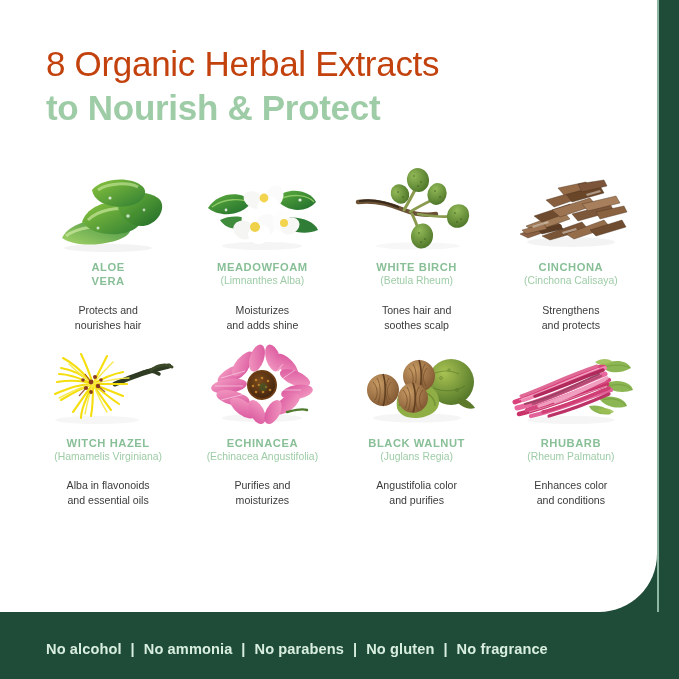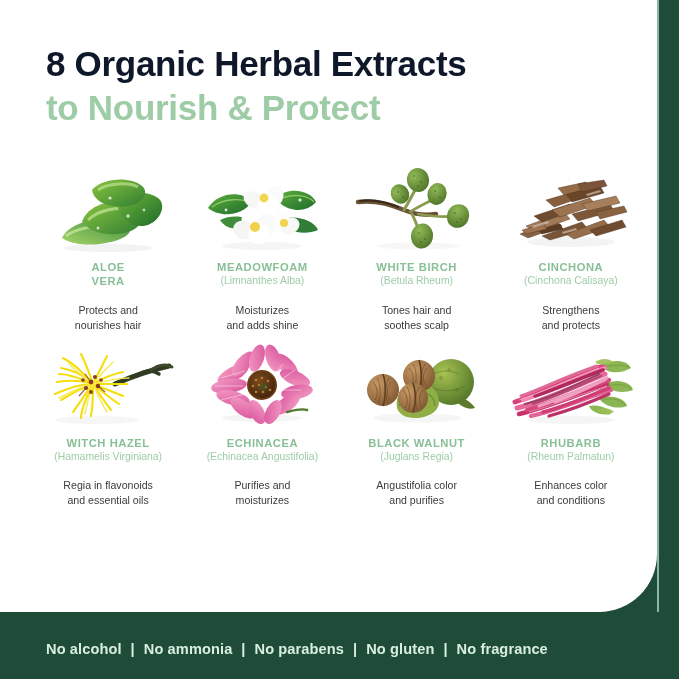--- a/index.html
+++ b/index.html
@@ -25,21 +25,21 @@
   .white-top-right{
     position:absolute; left:657px; top:0; width:2px; height:612px;
     background:#8fb5a3; z-index:2;
   }
 
   .content{ position:relative; z-index:3; width:679px; height:679px; }
 
   
   .header{ padding:44px 0 0 46px; }
   .title-main{
-    font-size:35px; font-weight:700; color:#0f172a;
+    font-size:35px; font-weight:400; color:#c2410c;
     letter-spacing:-0.3px; line-height:1.14;
   }
   .title-sub{
     font-size:35px; font-weight:700; color:#9ecca6;
     letter-spacing:-0.3px; line-height:1.14; margin-top:4px;
   }
 
   
   .grid{
     margin-top:36px; padding:0 34px;
@@ -311,21 +311,21 @@
           <g stroke="#8a3b1e" stroke-width="1.2" fill="none" opacity=".8">
             <path d="M50 42 L44 34"></path>
               <path d="M57 46 L64 52"></path>
               <path d="M45 48 L38 56"></path>
           </g>
         </svg>
       </div>
       <div class="name">WITCH HAZEL</div>
       <div class="latin">(Hamamelis Virginiana)</div>
       <div class="desc">
-        <span>Regia in flavonoids</span><br>
+        <span>Alba in flavonoids</span><br>
         <span>and essential oils</span>
       </div>
     </div>
 
     <div class="cell">
       <div class="art">
         <svg width="126" height="88" viewBox="0 0 126 88">
           <defs>
             <linearGradient id="pk1" x1="0" y1="0" x2="1" y2="1">
               <stop offset="0" stop-color="#f49ec4"></stop>

